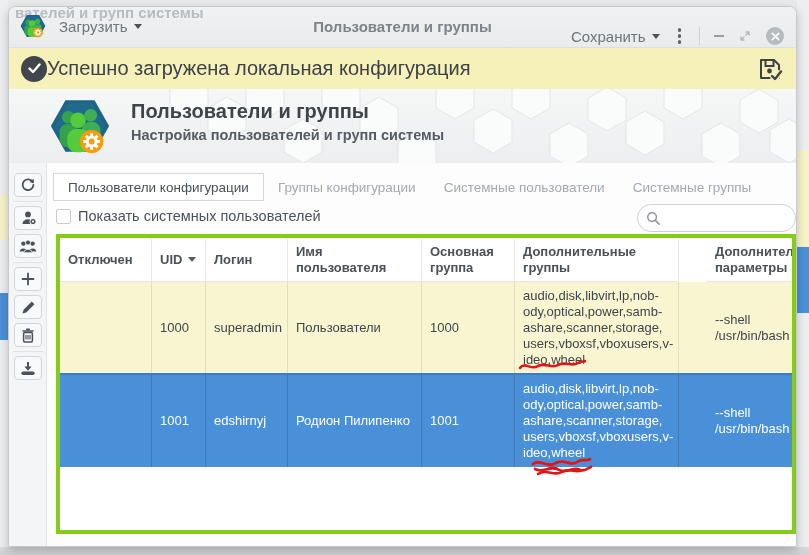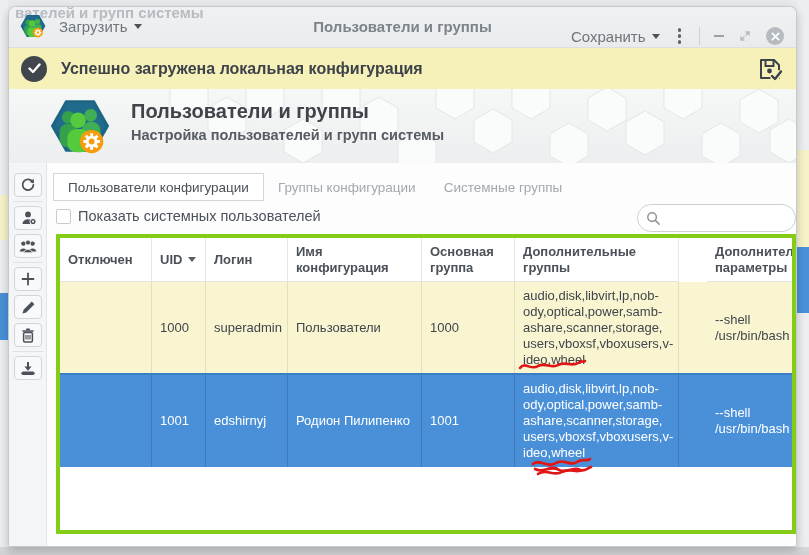--- a/index.html
+++ b/index.html
@@ -44,21 +44,21 @@
   .tb-sep { width:1px; height:18px; background:#d0d3d6; }
   .min-glyph { width:10px; height:2px; background:#9aa0a6; }
   .close-btn { width:18px; height:18px; border-radius:50%; background:#b6bbc0;
     display:flex; align-items:center; justify-content:center; }
 
   
   .notif { position:absolute; left:0; top:41px; width:100%; height:41px;
     background:#f5f1b9; display:flex; align-items:center; padding:0 12px; }
   .notif-circle { width:26px; height:26px; border-radius:50%; background:#41464c;
     display:flex; align-items:center; justify-content:center; flex:0 0 auto; }
-  .notif-text { margin-left:14px; font-size:16px; font-weight:700; color:#3d4249; }
+  .notif-text { font-size:20px; font-weight:400; color:#3d4249; }
   .notif-save { margin-left:auto; cursor:pointer; display:flex; }
 
   
   .hdr { position:absolute; left:0; top:82px; width:100%; height:74px;
     background:linear-gradient(#f6f7f7,#eceeef); overflow:hidden; }
   .hexbg { position:absolute; left:0; top:0; }
   .hdr-icon { position:absolute; left:38px; top:4px; }
   .hdr-title { position:absolute; left:122px; top:11px; font-size:20px;
     font-weight:700; color:#3f444b; }
   .hdr-sub { position:absolute; left:122px; top:38px; font-size:14.5px;
@@ -287,20 +287,21 @@
           <path d="M8 1 V6" stroke="#4a5158" stroke-width="2"></path>
           <polygon points="4.4,5.6 11.6,5.6 8,9.8" fill="#4a5158"></polygon>
           <rect x="1.4" y="10.6" width="13.2" height="3.4" rx="1.7" fill="#4a5158"></rect>
         </svg>
       </div>
     </div>
 
     <div class="tabs">
       <div class="tab active">Пользователи конфигурации</div>
       <div class="tab">Группы конфигурации</div>
+      <div class="tab">Системные пользователи</div>
       <div class="tab">Системные группы</div>
     </div>
 
     <div class="chkrow">
       <div class="chk"></div>
       <div class="chk-label">Показать системных пользователей</div>
     </div>
     <div class="search">
       <svg width="15" height="15" viewBox="0 0 16 16">
         <circle cx="6.5" cy="6.5" r="4.6" fill="none" stroke="#8f959b" stroke-width="1.6"></circle>
@@ -310,21 +311,21 @@
     </div>
 
     <div class="tbl">
       <div class="trow thead">
         <div class="tcell">Отключен</div>
         <div class="tcell">
           <span>UID</span>
           <span class="sort-caret"></span>
         </div>
         <div class="tcell">Логин</div>
-        <div class="tcell">Имя конфигурация</div>
+        <div class="tcell">Имя пользователя</div>
         <div class="tcell">Основная группа</div>
         <div class="tcell">Дополнительные группы</div>
         <div class="tcell">Дополнительные параметры</div>
       </div>
       <div class="trow row-1">
         <div class="tcell"></div>
         <div class="tcell">1000</div>
         <div class="tcell">superadmin</div>
         <div class="tcell">Пользователи</div>
         <div class="tcell">1000</div>

